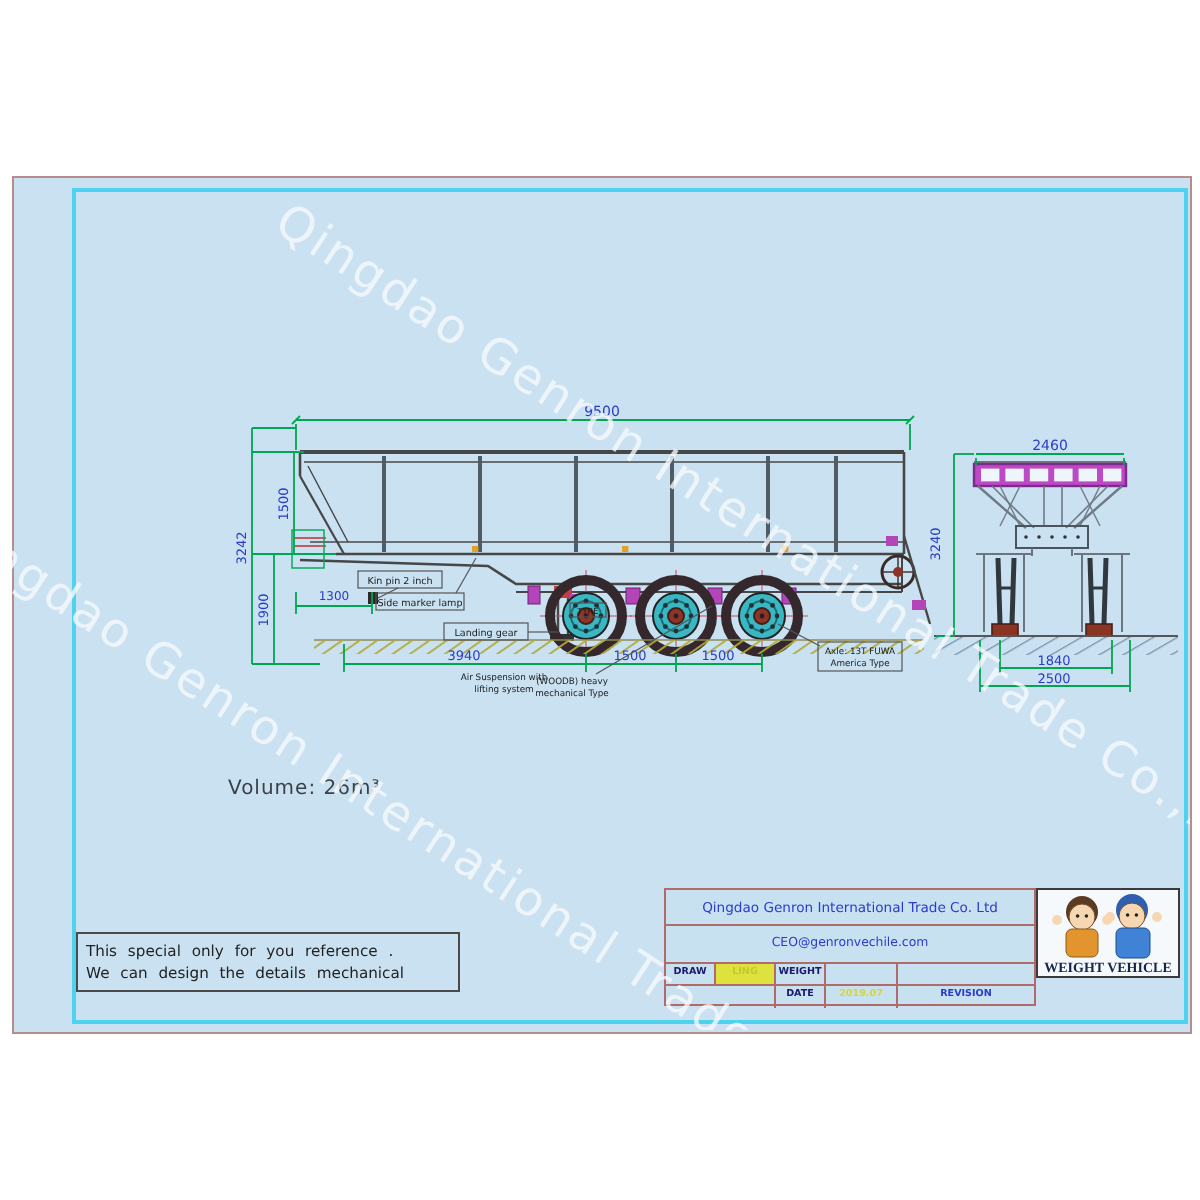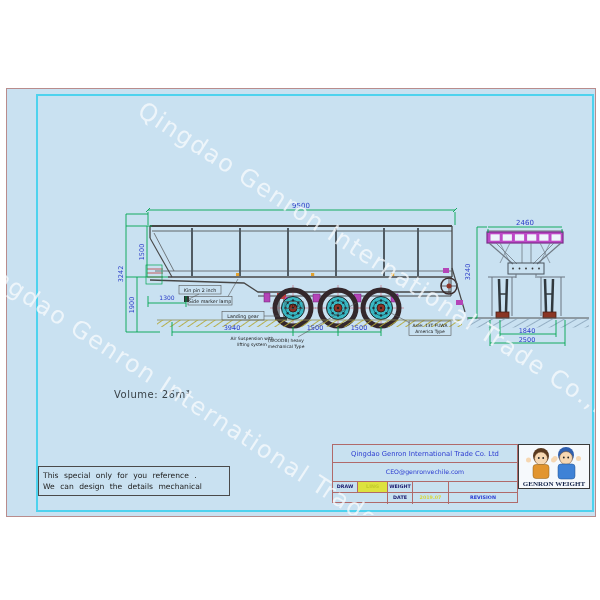--- a/index.html
+++ b/index.html
@@ -312,20 +312,20 @@
         <circle cx="34.5" cy="15" r="2.5" fill="#f6d7b2"></circle>
       <rect x="14" y="19.5" width="16" height="14" rx="3" fill="#e2952f" stroke="#8a5a14" stroke-width="0.5"></rect>
       <circle cx="47" cy="10" r="8" fill="#2f5fae"></circle>
       <circle cx="47" cy="13" r="6.5" fill="#f6d7b2" stroke="#704a28" stroke-width="0.5"></circle>
       <circle cx="44.8" cy="12.5" r="0.9" fill="#222"></circle>
         <circle cx="49.2" cy="12.5" r="0.9" fill="#222"></circle>
       <circle cx="36" cy="13.5" r="2.5" fill="#f6d7b2"></circle>
         <circle cx="59.5" cy="13.5" r="2.5" fill="#f6d7b2"></circle>
       <rect x="39" y="19" width="17" height="15" rx="3" fill="#3f82d6" stroke="#1e4e8c" stroke-width="0.5"></rect>
     </svg>
-    <div class="logotext">GENRON WEIGHT</div>
+    <div class="logotext">WEIGHT VEHICLE</div>
   </div>
 
   <div class="wmclip">
     <div class="wm wm1">Qingdao Genron International Trade Co.,Ltd</div>
     <div class="wm wm2">Qingdao Genron International Trade Co.,Ltd</div>
   </div>
 </div>
 
 </body></html>

